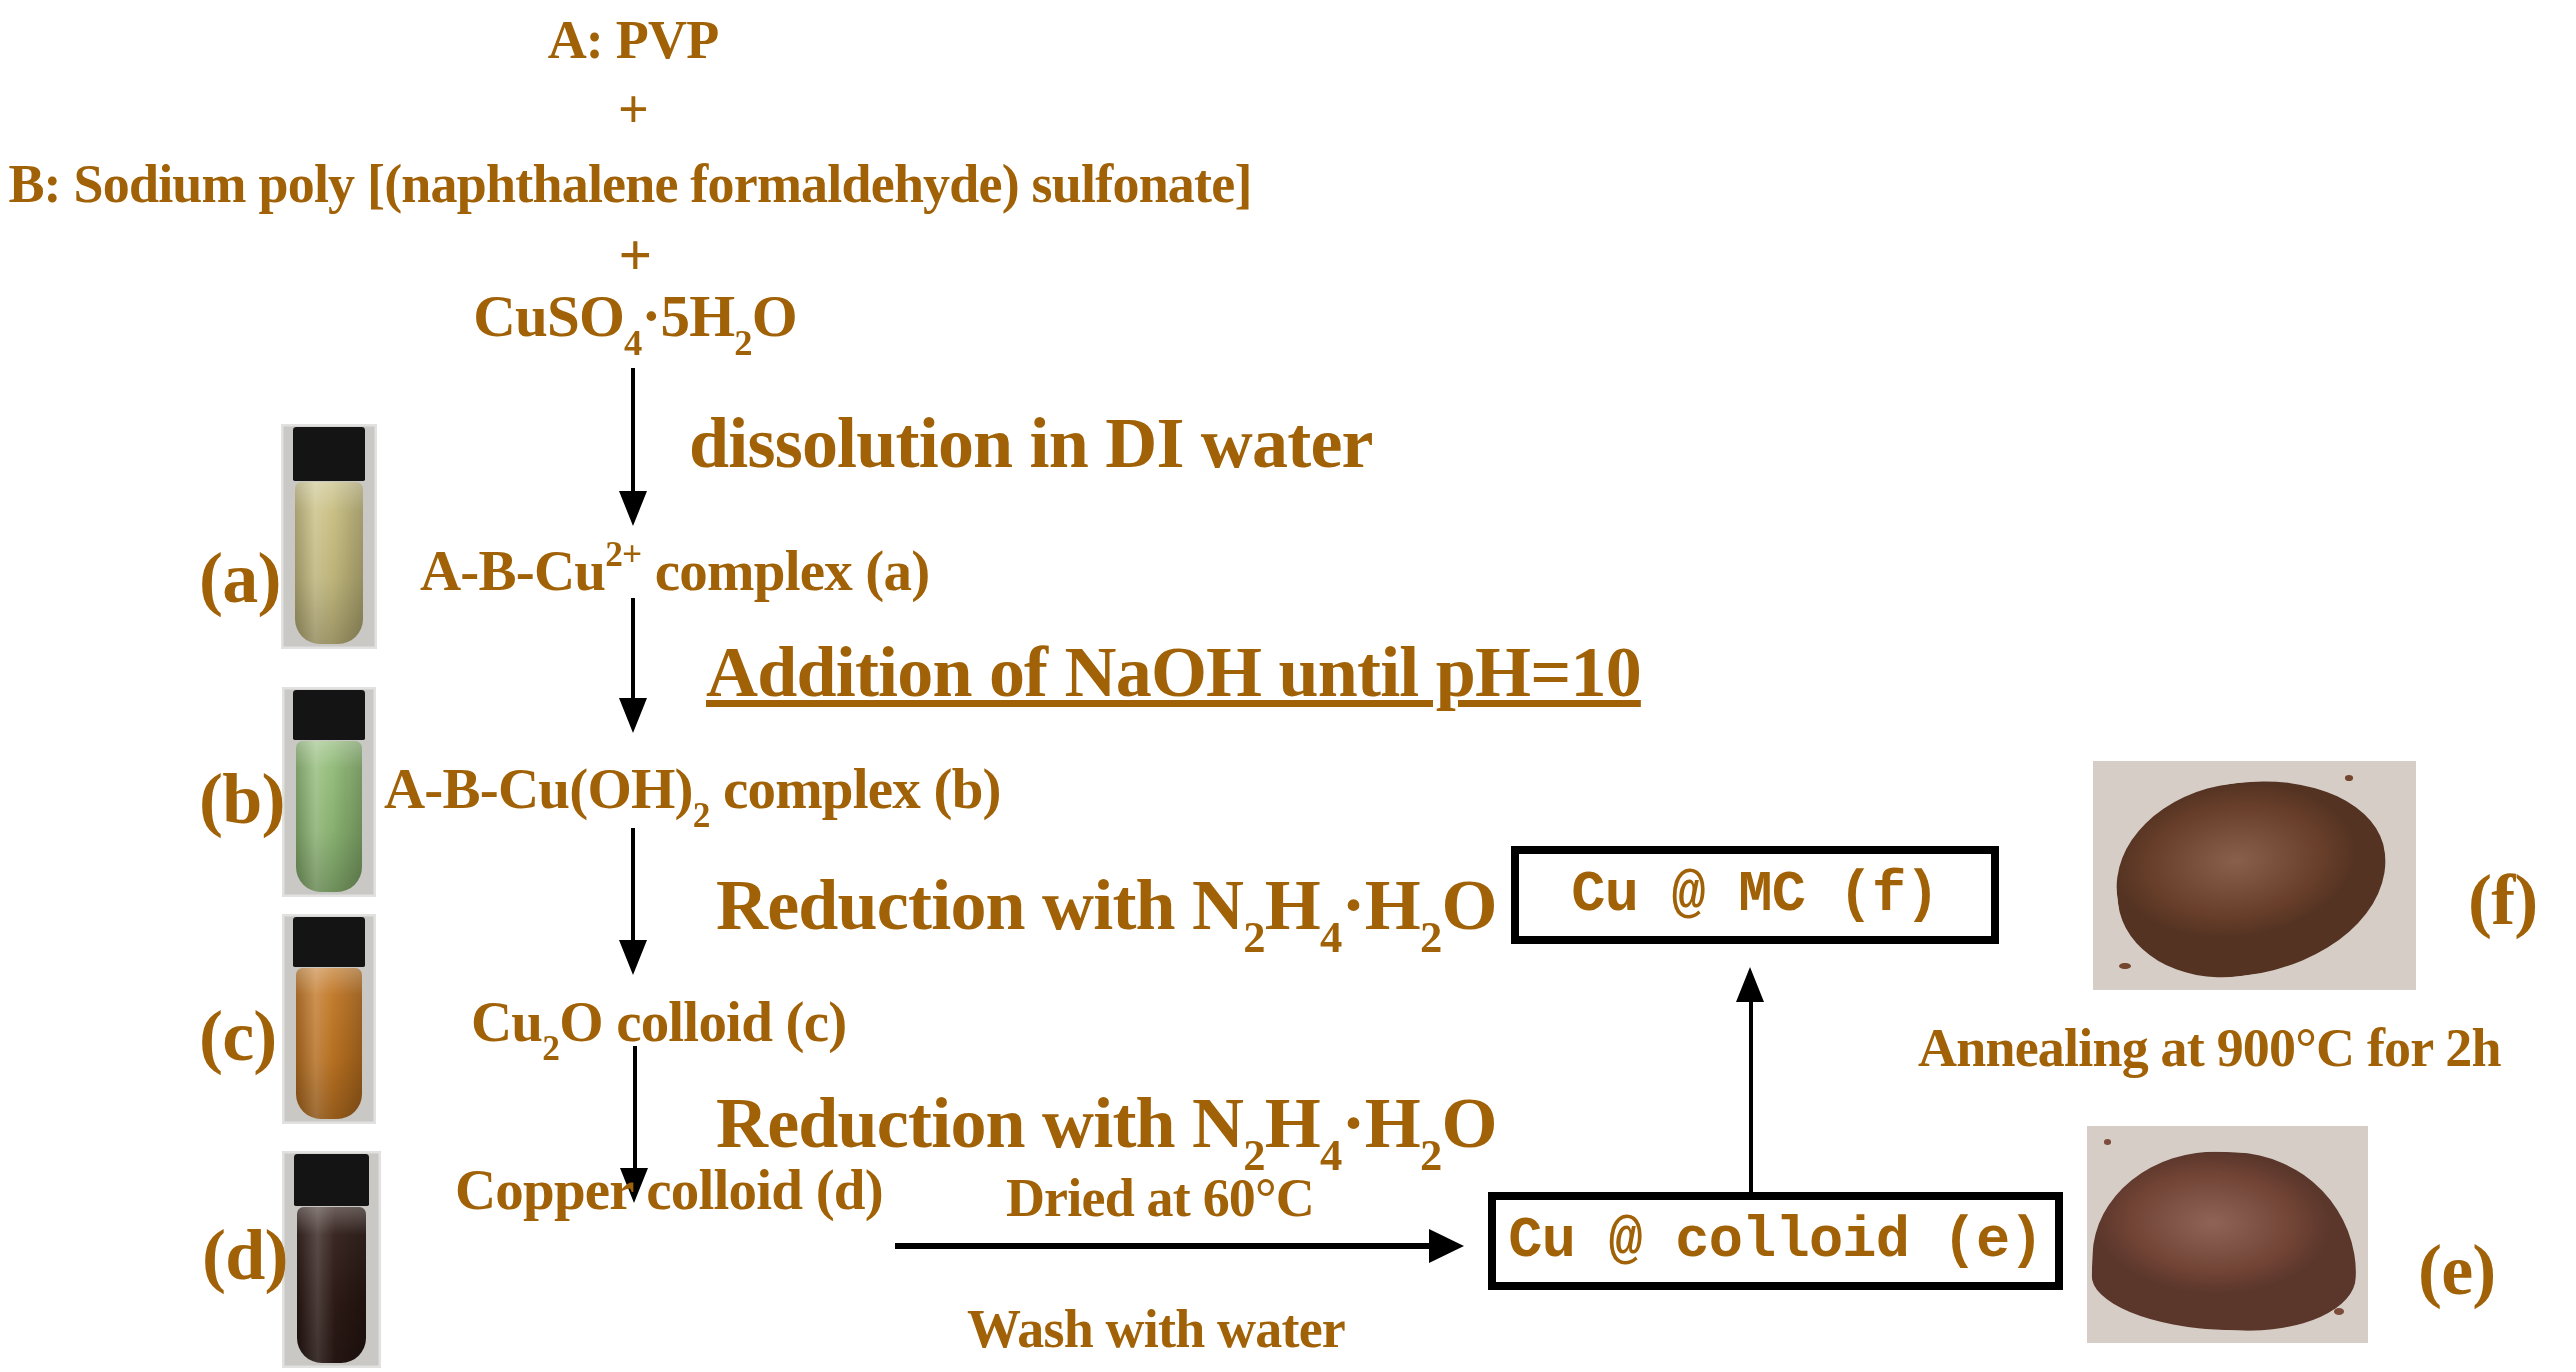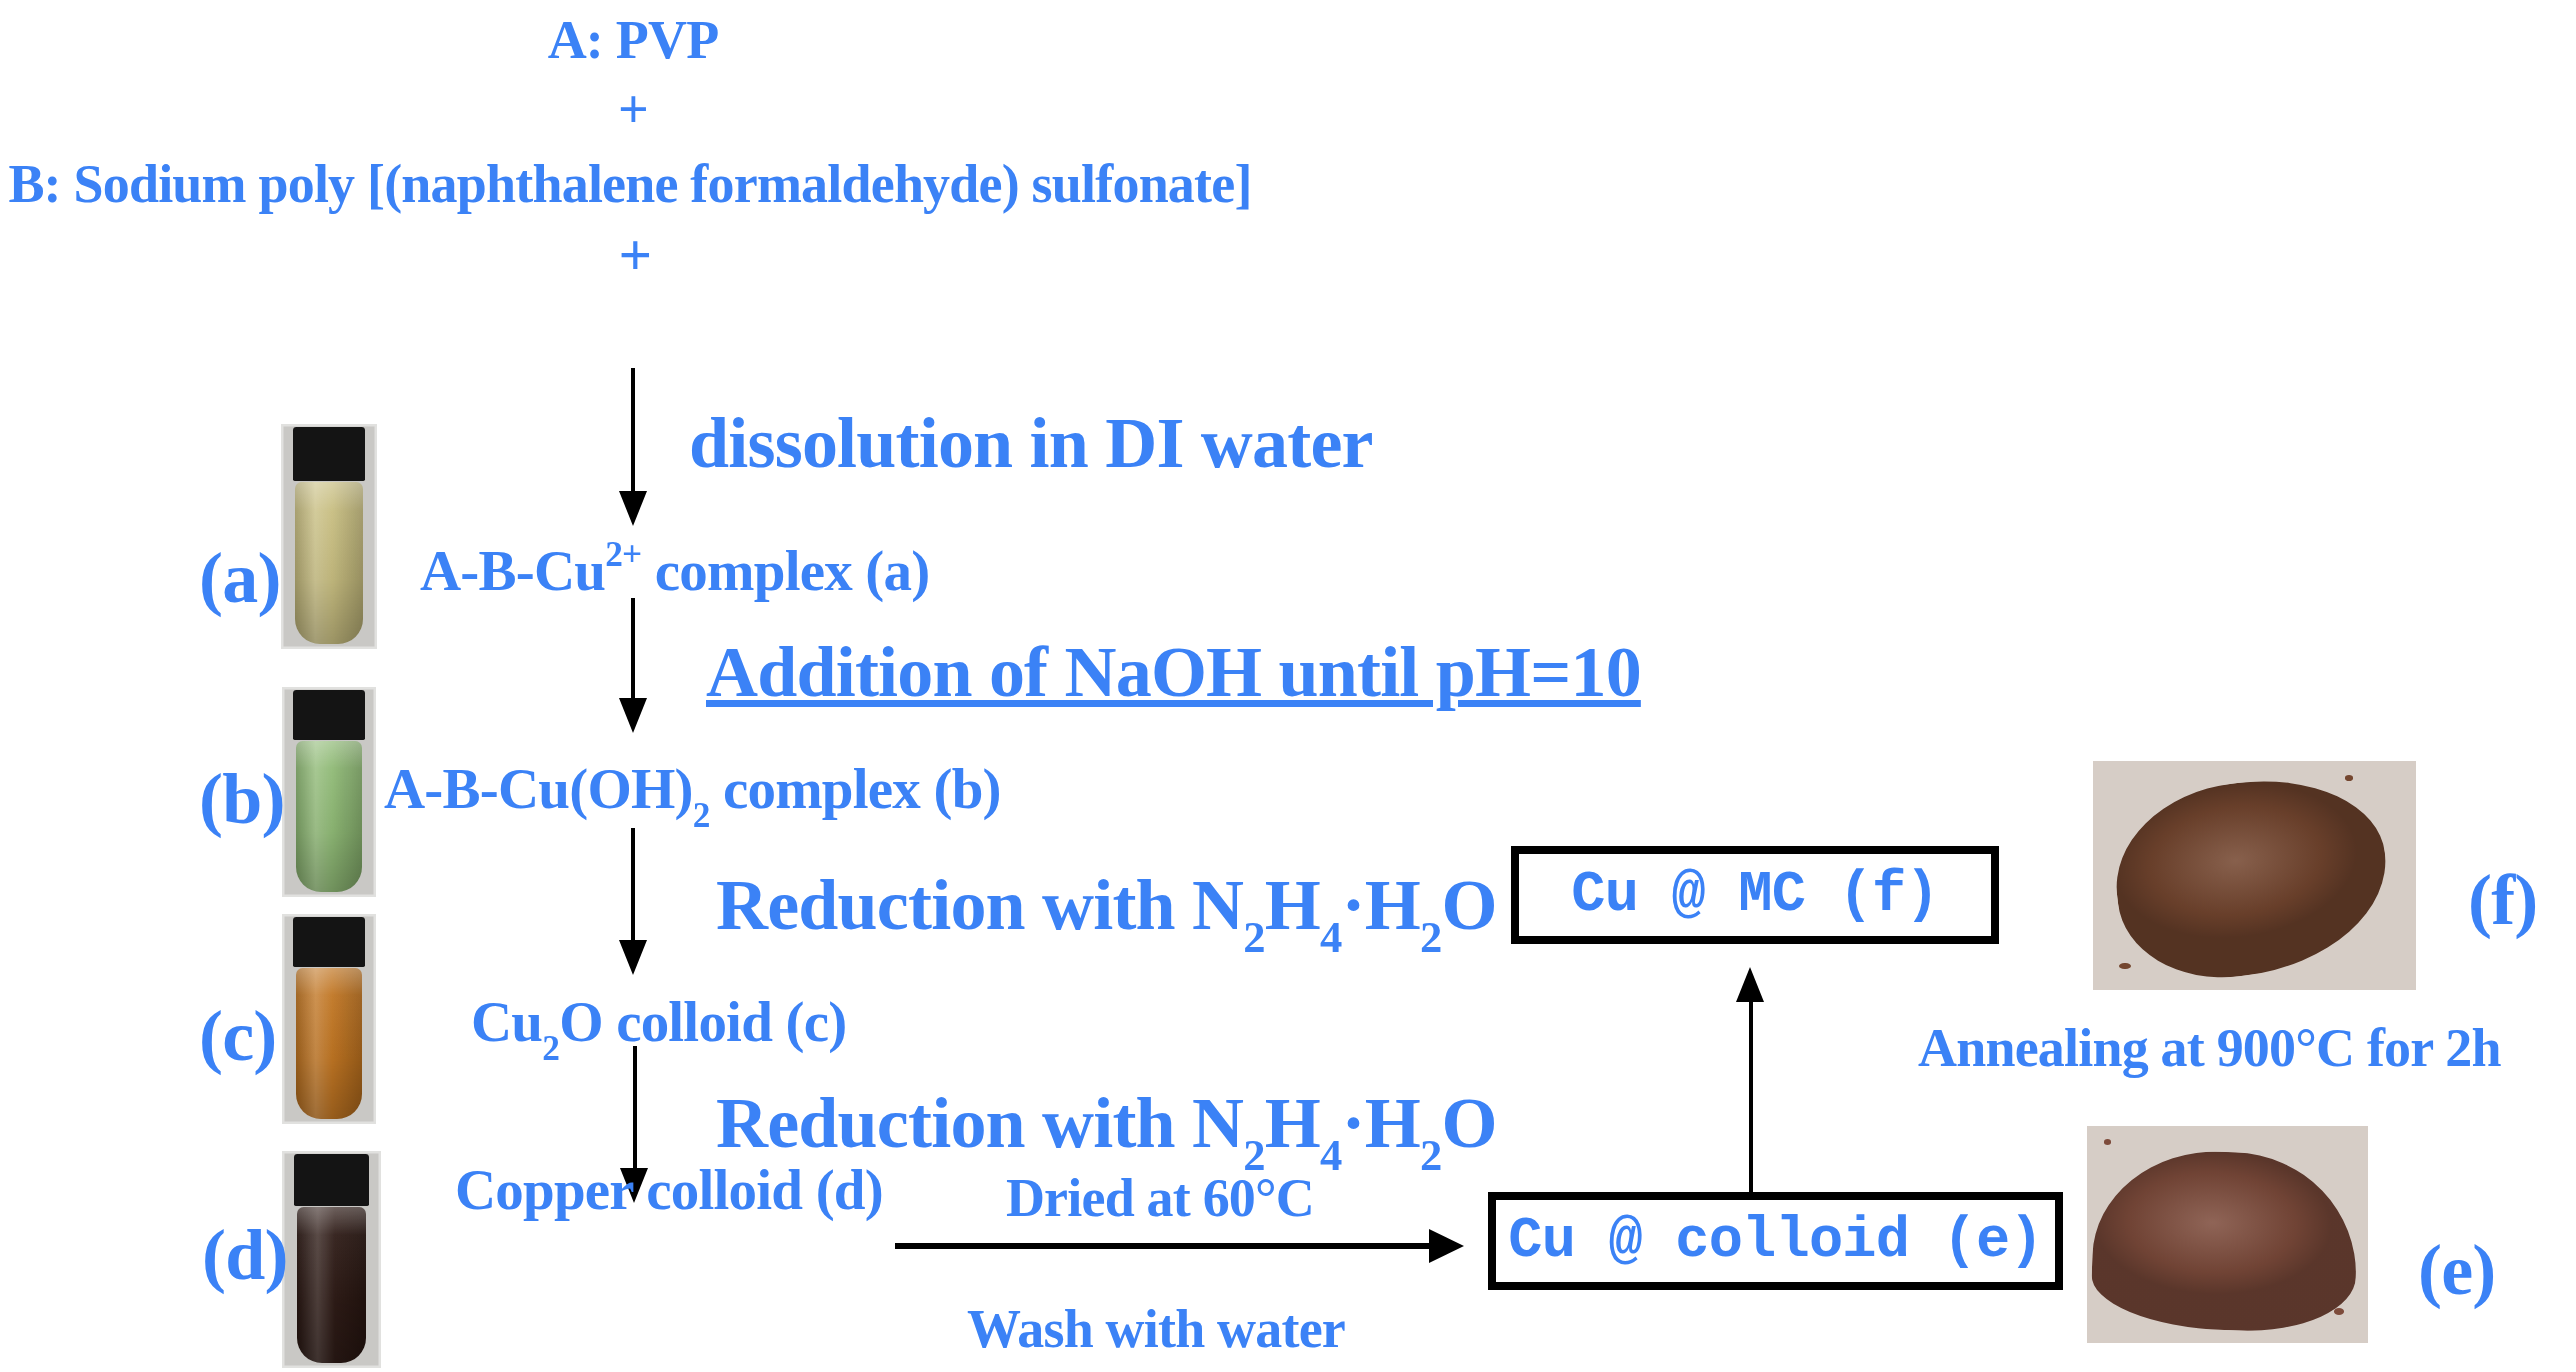--- a/index.html
+++ b/index.html
@@ -1,18 +1,18 @@
 <!DOCTYPE html>
 <html style="font-size:13.4px"><head>
 <meta charset="utf-8">
 <style>
   html,body{margin:0;padding:0;background:#ffffff;}
   .canvas{
     position:relative;width:2576px;height:1372px;background:#ffffff;overflow:hidden;
-    font-family:"Liberation Serif","DejaVu Serif",serif;font-weight:bold;color:#3b82f6;
+    font-family:"Liberation Serif","DejaVu Serif",serif;font-weight:bold;color:#a16207;
   }
   .t{position:absolute;font-size:72px;line-height:1.04;white-space:nowrap;letter-spacing:-0.8px;}
   .cx{transform:translateX(-50%);}
   .fs64{font-size:54px;} .fs68{font-size:57px;} .fs70{font-size:59px;}
   sub.sb{font-size:0.62em;line-height:0;position:relative;top:0.18em;}
   sup.sp{font-size:0.62em;line-height:0;position:relative;top:-0.12em;}
   
   .vline{position:absolute;width:4.2px;}
   .hline{position:absolute;height:5.9px;}
   .head-down{position:absolute;width:0;height:0;border-left:14.3px solid transparent;border-right:14.3px solid transparent;border-top:35px solid #000;}
@@ -35,20 +35,21 @@
 </style>
 </head>
 <body>
 
 <div class="canvas">
 
   <div class="t fs64 cx" style="left:633px;top:11.8px;">A: PVP</div>
   <div class="t fs64 cx" style="left:633px;top:81px;">+</div>
   <div class="t fs64" style="left:8.4px;top:156px;">B: Sodium poly [(naphthalene formaldehyde) sulfonate]</div>
   <div class="t fs70 cx" style="left:635px;top:225px;">+</div>
+  <div class="t fs70 cx" style="left:635px;top:286px;"><span>CuSO</span><sub class="sb">4</sub><span>·5H</span><sub class="sb">2</sub><span>O</span></div>
 
   <div>
     <div class="vline" style="left: 631px; top: 368px; height: 124px; background-color: rgb(0, 0, 0);"></div>
     <div class="head-down" style="left:619px;top:491px;"></div>
   </div>
   <div>
     <div class="vline" style="left: 631px; top: 598px; height: 101px; background-color: rgb(0, 0, 0);"></div>
     <div class="head-down" style="left:619px;top:698px;"></div>
   </div>
   <div>

